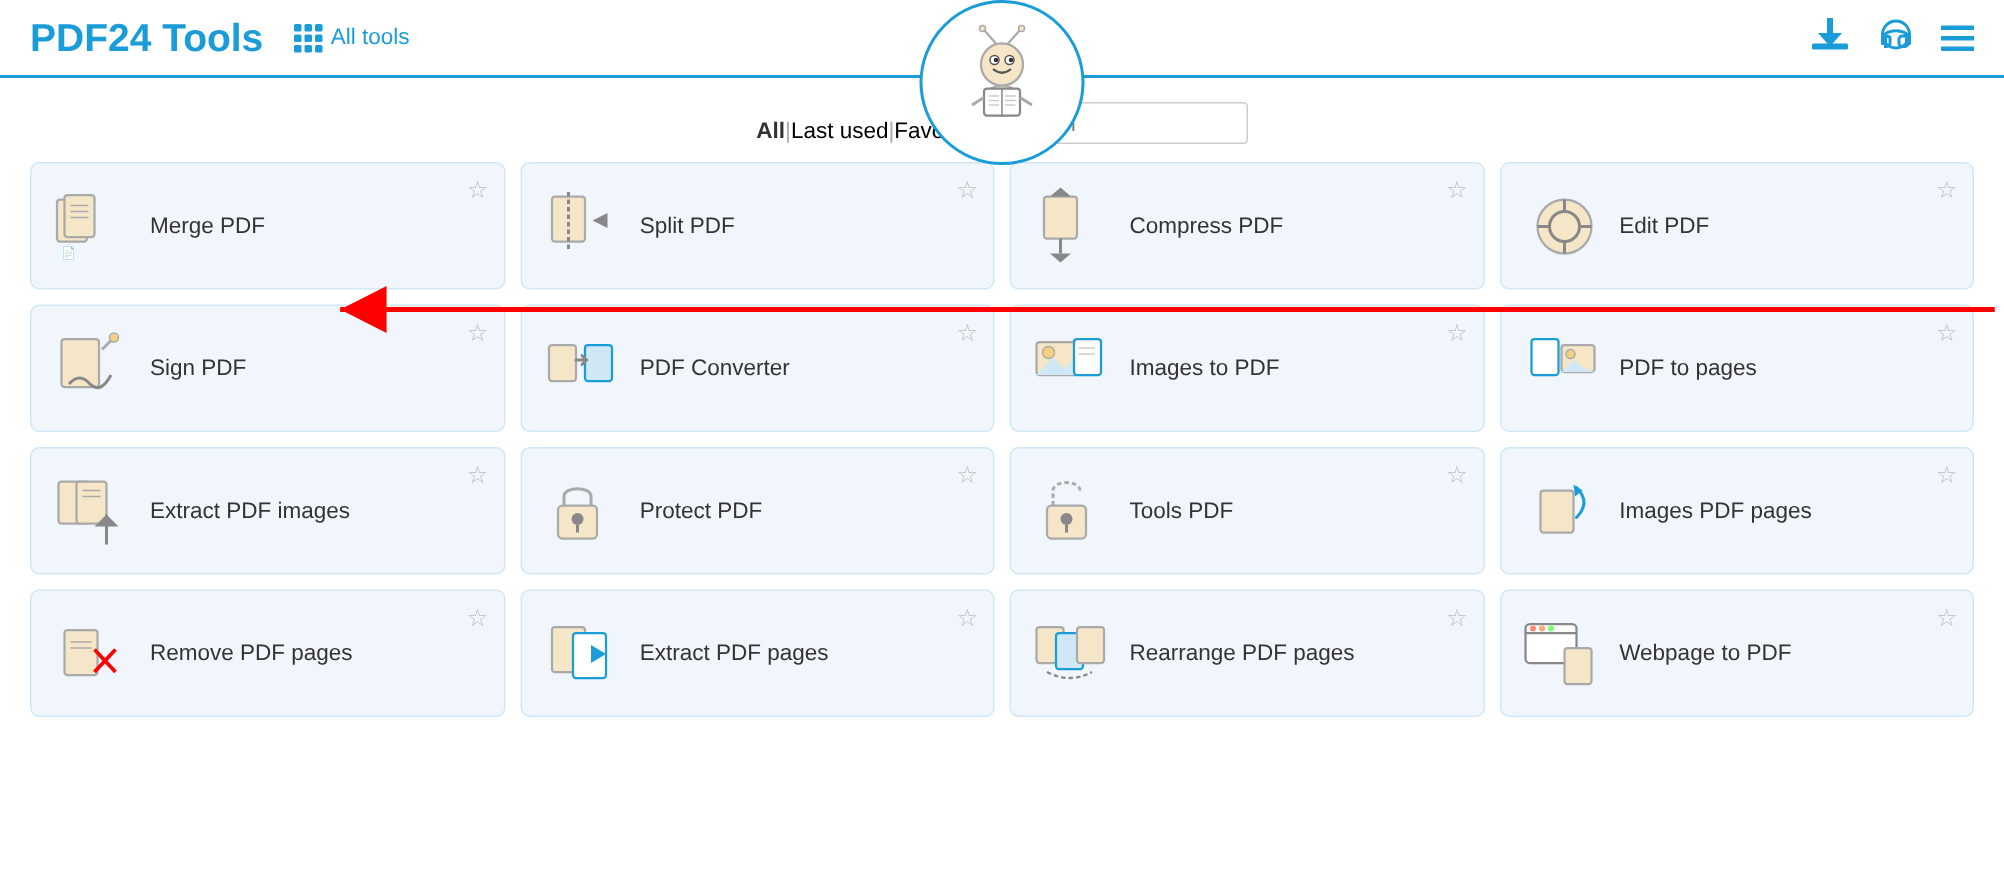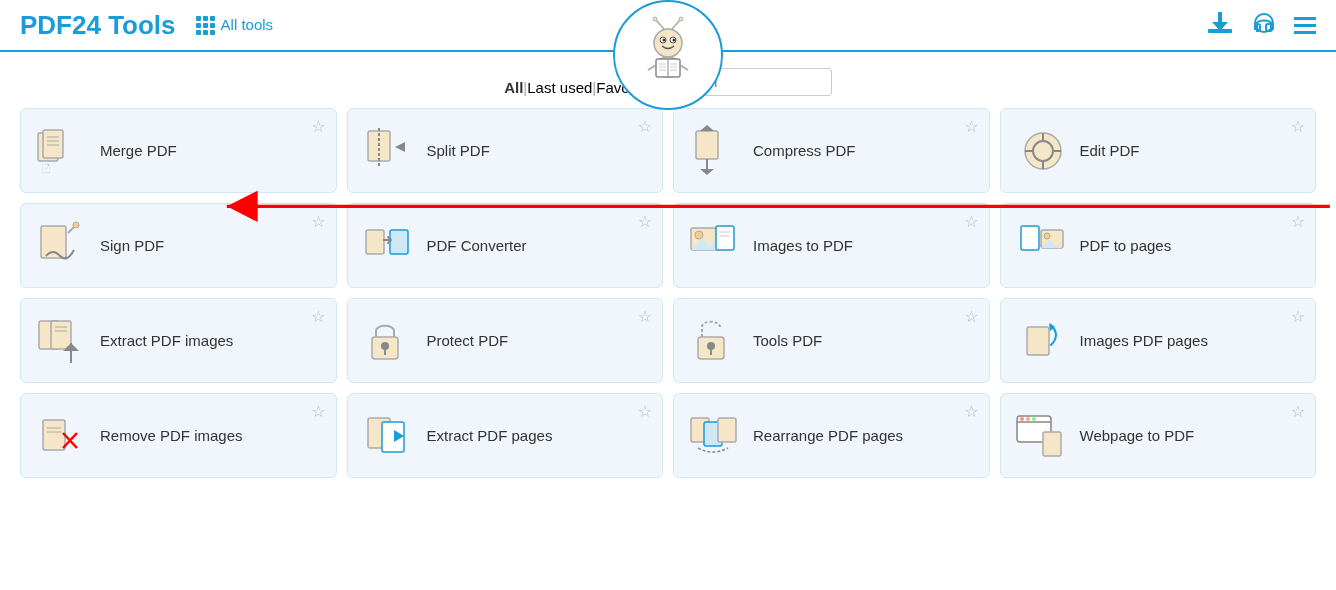--- a/index.html
+++ b/index.html
@@ -405,21 +405,21 @@
     <div class="tool-card">
       <div class="tool-icon">
         <svg viewBox="0 0 55 55" width="55" height="55">
       <rect x="10" y="12" width="22" height="30" rx="2" fill="#f5e6c8" stroke="#aaa" stroke-width="1.5"></rect>
       <line x1="14" y1="20" x2="28" y2="20" stroke="#aaa" stroke-width="1"></line>
       <line x1="14" y1="24" x2="28" y2="24" stroke="#aaa" stroke-width="1"></line>
       <line x1="30" y1="25" x2="44" y2="40" stroke="red" stroke-width="2.5"></line>
       <line x1="44" y1="25" x2="30" y2="40" stroke="red" stroke-width="2.5"></line>
     </svg>
       </div>
-      <span class="tool-label">Remove PDF images</span>
+      <span class="tool-label">Remove PDF pages</span>
       <span class="fav-star">☆</span>
     </div>
     <div class="tool-card">
       <div class="tool-icon">
         <svg viewBox="0 0 55 55" width="55" height="55">
       <rect x="8" y="10" width="22" height="30" rx="2" fill="#f5e6c8" stroke="#aaa" stroke-width="1.5"></rect>
       <rect x="22" y="14" width="22" height="30" rx="2" fill="white" stroke="#1a9cd8" stroke-width="1.5"></rect>
       <polygon points="34,22 44,28 34,34" fill="#1a9cd8"></polygon>
     </svg>
       </div>

